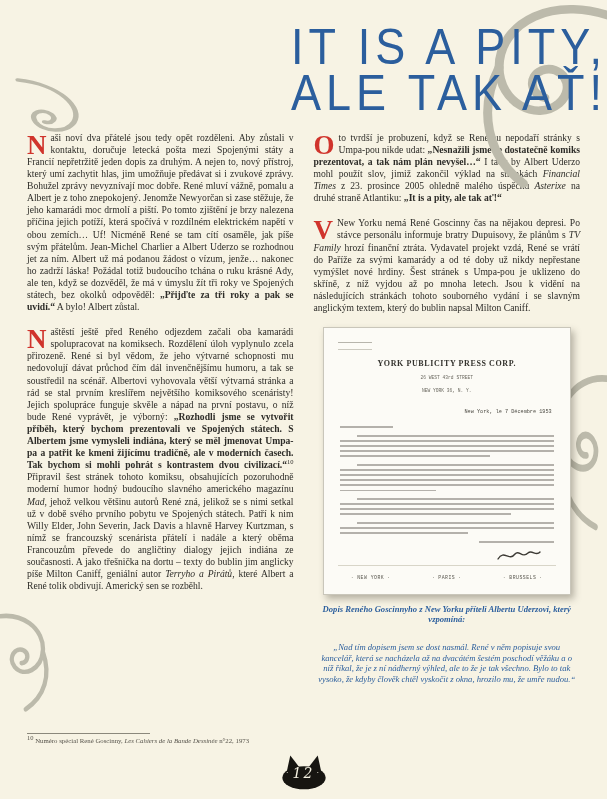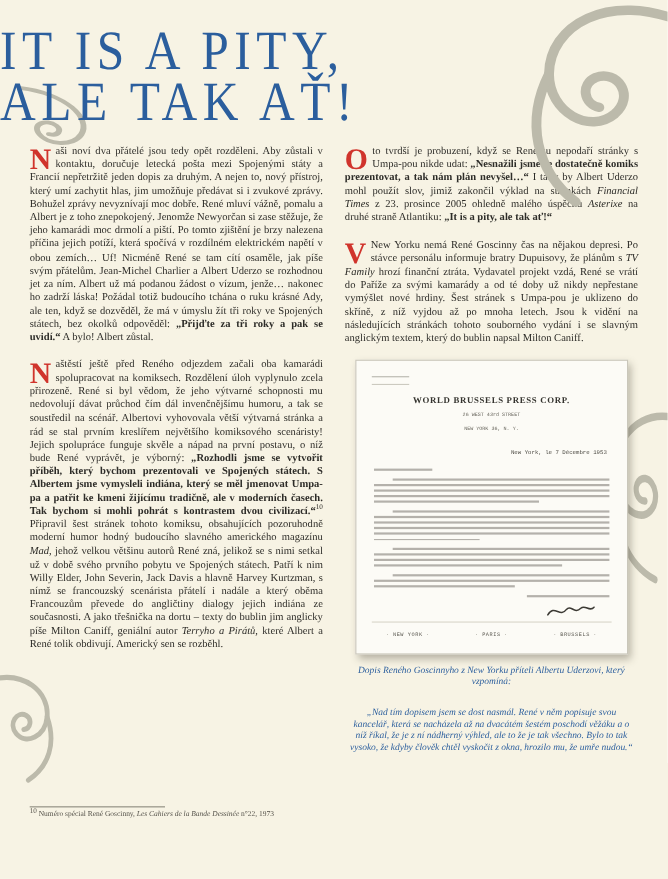--- a/index.html
+++ b/index.html
@@ -8,21 +8,21 @@
 
   
   .fl{position:absolute;pointer-events:none;}
   .fl path{fill:none;stroke:#bcbaab;stroke-width:6;stroke-linecap:round;}
   .fl-tr{top:-8px;right:-14px;width:150px;height:200px;transform:rotate(12deg);}
   .fl-tl{top:80px;left:0px;width:92px;height:80px;transform:scaleX(-1) rotate(-14deg);}
   .fl-rm{top:372px;right:-18px;width:78px;height:160px;transform:rotate(-6deg);}
   .fl-bl{top:606px;left:-14px;width:72px;height:108px;transform:scaleX(-1) rotate(6deg);}
 
   
-  .title{margin-top:24px;text-align:left;color:#2b5e9d;font-family:Liberation Serif, serif;
+  .title{margin-top:24px;text-align:right;color:#2b5e9d;font-family:Liberation Sans, sans-serif;
          font-weight:400;font-size:45px;line-height:1.02;letter-spacing:5px;}
   .title .tline{display:inline-block;transform:scaleY(1.12);}
 
   
   .columns{display:flex;gap:20px;padding:0 27px;margin-top:16px;height:614px;}
   .col{flex:1;min-width:0;font-size:9.6px;line-height:12.1px;color:#2d2c28;text-align:justify;}
   .col-left{display:flex;flex-direction:column;}
   p.para{margin:0 0 13px 0;}
   .dropcap{float:left;font-size:27px;line-height:22px;padding:2px 4px 0 0;color:#d0342c;
            font-weight:700;font-family:"Liberation Serif",serif;}
@@ -50,21 +50,21 @@
   .tl.gap{margin-top:7px;}
   .tl.right{margin-left:auto;}
   .l-sign{display:block;margin:4px 14px 2px auto;}
   .l-sign path{fill:none;stroke:#3c3a34;stroke-width:1.4;stroke-linecap:round;}
   .l-cities{display:flex;justify-content:space-between;padding:6px 10px 0;border-top:1px solid #d8d5c8;
             font-family:"Liberation Mono",monospace;font-size:4.8px;color:#5a5850;letter-spacing:.5px;}
   .l-cities span::before,.l-cities span::after{content:"·";margin:0 3px;color:#8a887e;}
 
   
   .caption{margin:9px 4px 0;text-align:center;color:#2b5e9d;font-size:8.6px;line-height:10.6px;}
-  .caption .intro{font-weight:400;font-style:italic;}
+  .caption .intro{font-weight:700;font-style:italic;}
   .caption .quote{font-style:italic;margin-top:17px;}
 
   
   .cat-wrap{position:absolute;left:50%;bottom:6px;transform:translateX(-50%);width:52px;height:42px;}
   .cat-wrap svg{display:block;width:52px;height:42px;}
   .cat-shape{fill:#171511;}
   .page-num{position:absolute;left:0;right:0;top:15px;text-align:center;color:#f6f2e2;
             font-family:"DejaVu Serif",serif;font-style:italic;font-size:14px;letter-spacing:2px;line-height:1;}
   .page-num::before,.page-num::after{content:"·";font-size:8px;vertical-align:3px;margin:0 2px;color:#f6f2e2;}
 </style>
@@ -107,21 +107,21 @@
       </div>
     </div>
 
     <div class="col col-right">
       <p class="para"><span class="dropcap">O</span><span> to tvrdší je probuzení, když se Renému nepodaří stránky s Umpa-pou nikde udat: </span><span class="b">„Nesnažili jsme se dostatečně komiks prezentovat, a tak nám plán nevyšel…“</span><span> I tady by Albert Uderzo mohl použít slov, jimiž zakončil výklad na stránkách </span><span class="i">Financial Times</span><span> z 23. prosince 2005 ohledně malého úspěchu </span><span class="i">Asterixe</span><span> na druhé straně Atlantiku: </span><span class="b">„It is a pity, ale tak ať!“</span></p>
 
       <p class="para"><span class="dropcap">V</span><span> New Yorku nemá René Goscinny čas na nějakou depresi. Po stávce personálu informuje bratry Dupuisovy, že plánům s </span><span class="i">TV Family</span><span> hrozí finanční ztráta. Vydavatel projekt vzdá, René se vrátí do Paříže za svými kamarády a od té doby už nikdy nepřestane vymýšlet nové hrdiny. Šest stránek s Umpa-pou je uklizeno do skříně, z níž vyjdou až po mnoha letech. Jsou k vidění na následujících stránkách tohoto souborného vydání i se slavným anglickým textem, který do bublin napsal Milton Caniff.</span></p>
 
       <div class="letter">
         <div class="letter-top-note"></div>
-        <div class="letterhead">WORLD BRUSSELS PRESS CORP.</div>
+        <div class="letterhead">YORK PUBLICITY PRESS CORP.</div>
         <div class="l-addr">26 WEST 43rd STREET</div>
         <div class="l-addr">NEW YORK 36, N. Y.</div>
         <div class="l-date">New York, le 7 Décembre 1953</div>
 
         <div class="l-body">
           <div class="tl w25"></div>
           <div class="tl ind gap"></div>
           <div class="tl"></div>
           <div class="tl"></div>
           <div class="tl"></div>
@@ -153,14 +153,22 @@
         </div>
       </div>
 
       <div class="caption">
         <div class="intro">Dopis Reného Goscinnyho z New Yorku příteli Albertu Uderzovi, který vzpomíná:</div>
         <div class="quote">„Nad tím dopisem jsem se dost nasmál. René v něm popisuje svou kancelář, která se nacházela až na dvacátém šestém poschodí věžáku a o níž říkal, že je z ní nádherný výhled, ale to že je tak všechno. Bylo to tak vysoko, že kdyby člověk chtěl vyskočit z okna, hrozilo mu, že umře nudou.“</div>
       </div>
     </div>
   </div>
 
+  <div class="cat-wrap">
+    <svg viewBox="0 0 72 50">
+      <polygon class="cat-shape" points="11,30 17,2 30,19"></polygon>
+      <polygon class="cat-shape" points="61,30 55,2 42,19"></polygon>
+      <ellipse class="cat-shape" cx="36" cy="33" rx="30" ry="16"></ellipse>
+    </svg>
+    <div class="page-num">12</div>
+  </div>
 
 </div>
 
 </body></html>

